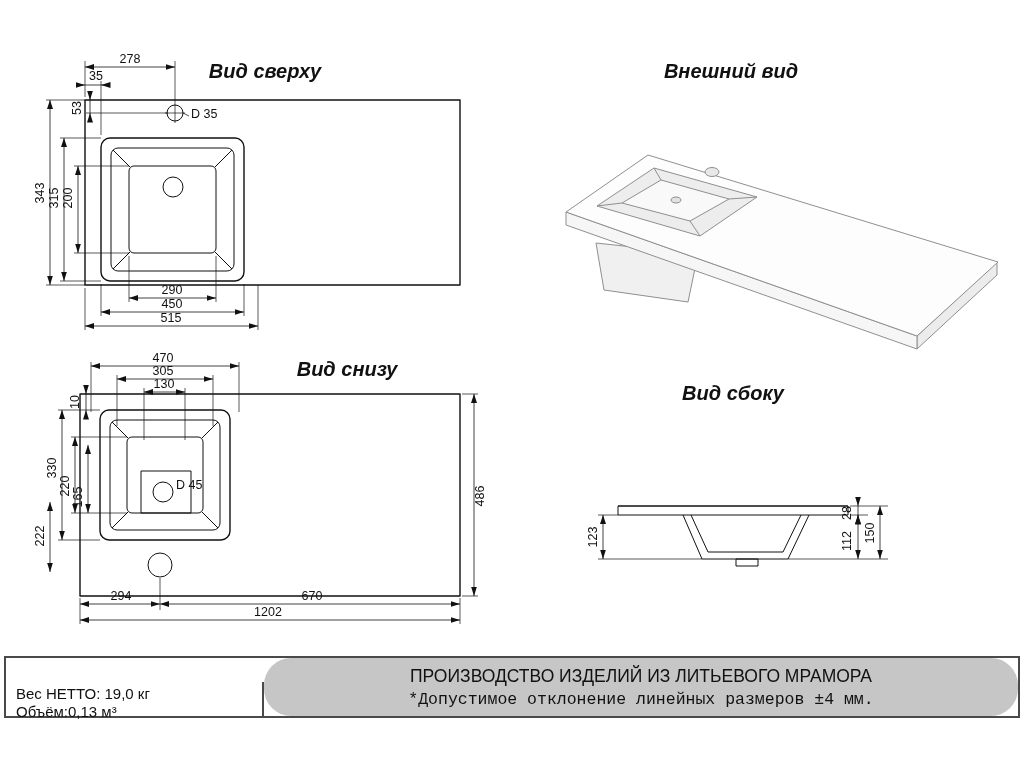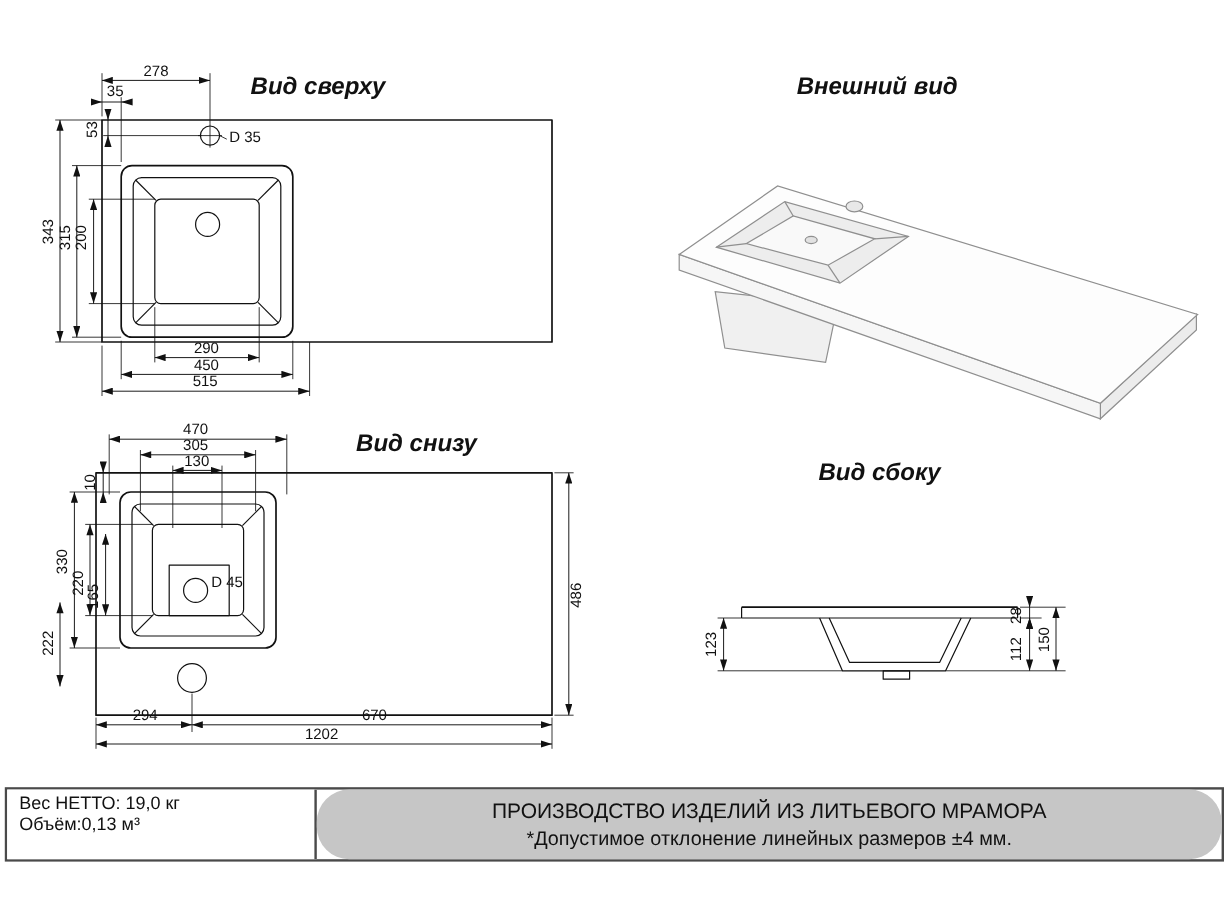--- a/index.html
+++ b/index.html
@@ -10,25 +10,25 @@
   .dim-start{text-anchor:start;}
   .vtitle{font-size:20px;font-weight:bold;font-style:italic;fill:#111;text-anchor:middle;}
   .outline{fill:none;stroke:#111;stroke-width:1.4;stroke-linejoin:round;}
   .thin{fill:none;stroke:#111;stroke-width:1;stroke-linejoin:round;}
   .dimline{stroke:#111;stroke-width:0.8;fill:none;}
   .extline{stroke:#111;stroke-width:0.7;fill:none;}
   .g3d{stroke:#8f8f8f;stroke-width:1;}
   .footer{position:absolute;left:4px;top:656px;width:1012px;height:58px;
           border:2px solid #4a4a4a;display:flex;}
   .footer-left{width:246px;background:#fff;border-right:2px solid #4a4a4a;
-               font-size:15px;line-height:18px;padding:3px 0 0 10px;color:#111;}
+               font-size:15px;line-height:18px;padding:3px 0 0 10px;color:#111;margin-top:24px;}
   .footer-right{flex:1;background:#c6c6c6;display:flex;flex-direction:column;
                 justify-content:center;align-items:center;color:#111;border-radius:27px;}
   .footer-right .prod{font-size:17.5px;}
-  .footer-right .tol{font-size:16.5px;margin-top:3px;}
+  .footer-right .tol{font-size:16.5px;margin-top:3px;font-family:Liberation Mono, monospace;}
 </style>
 </head>
 <body>
 
 <div id="page">
 
 <svg width="1024" height="650" viewBox="0 0 1024 650">
   <defs>
     <marker id="ae" markerWidth="10" markerHeight="6" refX="9.5" refY="3" orient="auto" markerUnits="userSpaceOnUse">
       <path d="M0,0 L9.5,3 L0,6 Z" fill="#111"></path>

